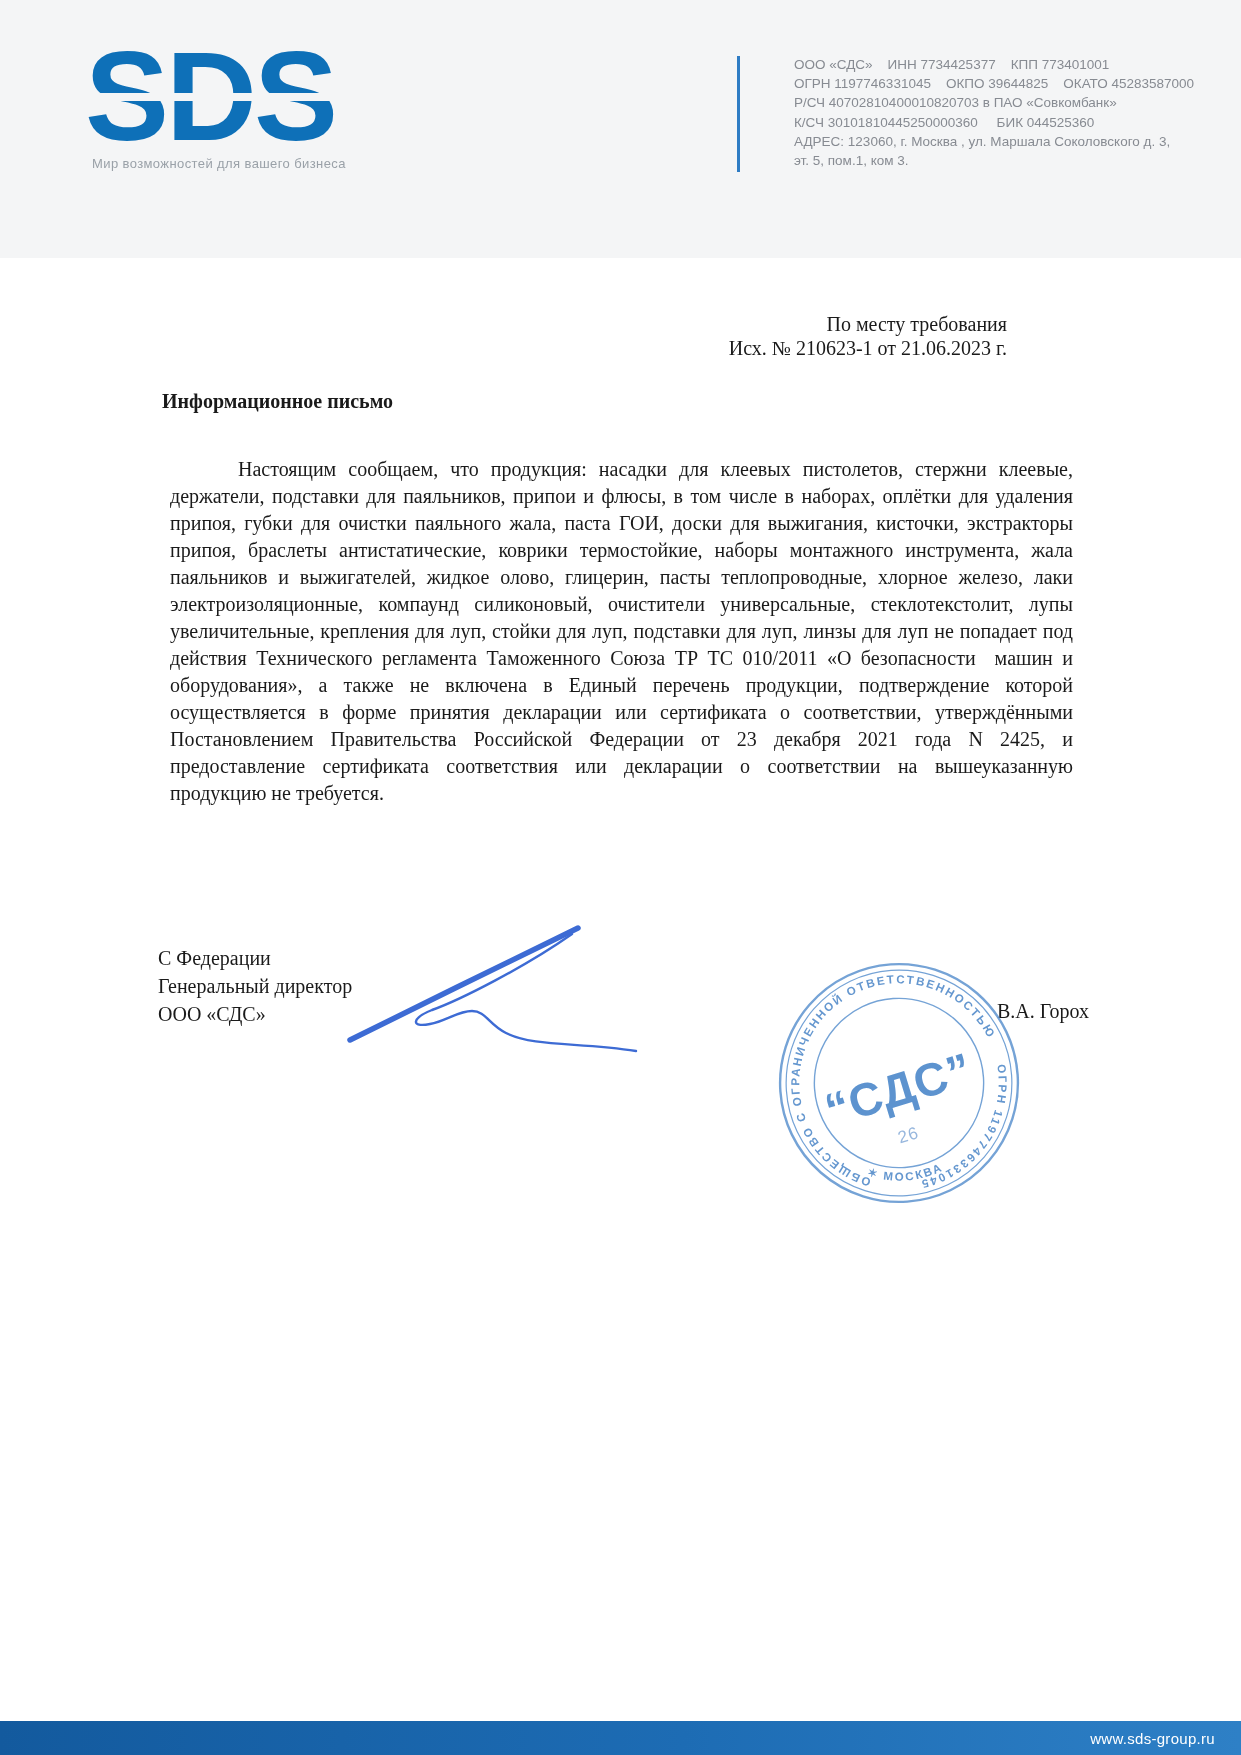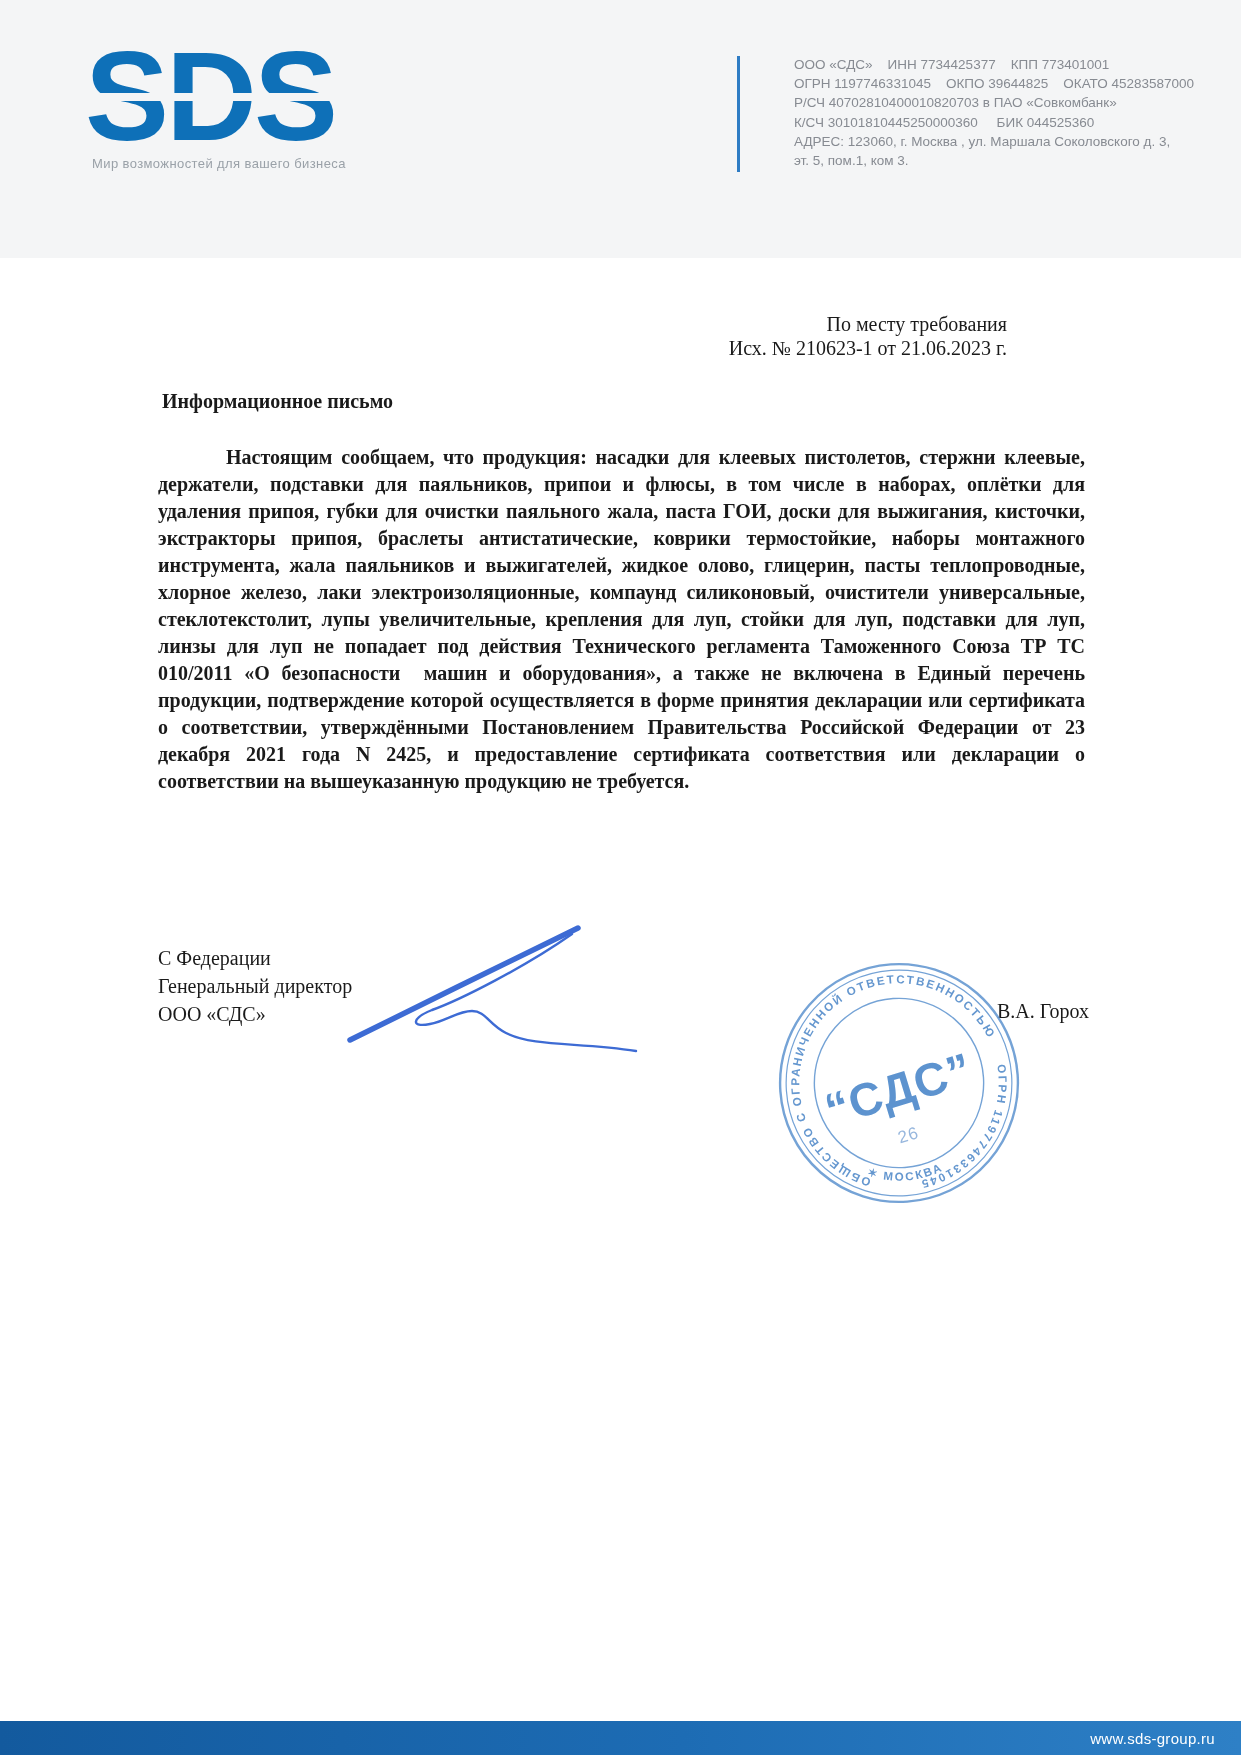--- a/index.html
+++ b/index.html
@@ -54,21 +54,21 @@
   
   .letter-title{
     position:absolute;left:162px;top:390px;width:927px;
     font-size:20px;font-weight:bold;
   }
   .letter-body{
     position:absolute;left:158px;top:444px;width:927px;
     font-size:20px;line-height:27px;
     text-align:justify;
   }
-  .letter-body p{margin:0;white-space:pre-wrap;font-weight:bold;}
+  .letter-body p{margin:12px;white-space:pre-wrap;}
   .letter-body p.indent{text-indent:68px;}
   
   .signature-block{
     position:absolute;left:158px;top:944px;
     font-size:20px;line-height:28px;
   }
   .signer-name{
     position:absolute;top:1000px;right:152px;
     font-size:20px;
     margin-left:6px;

